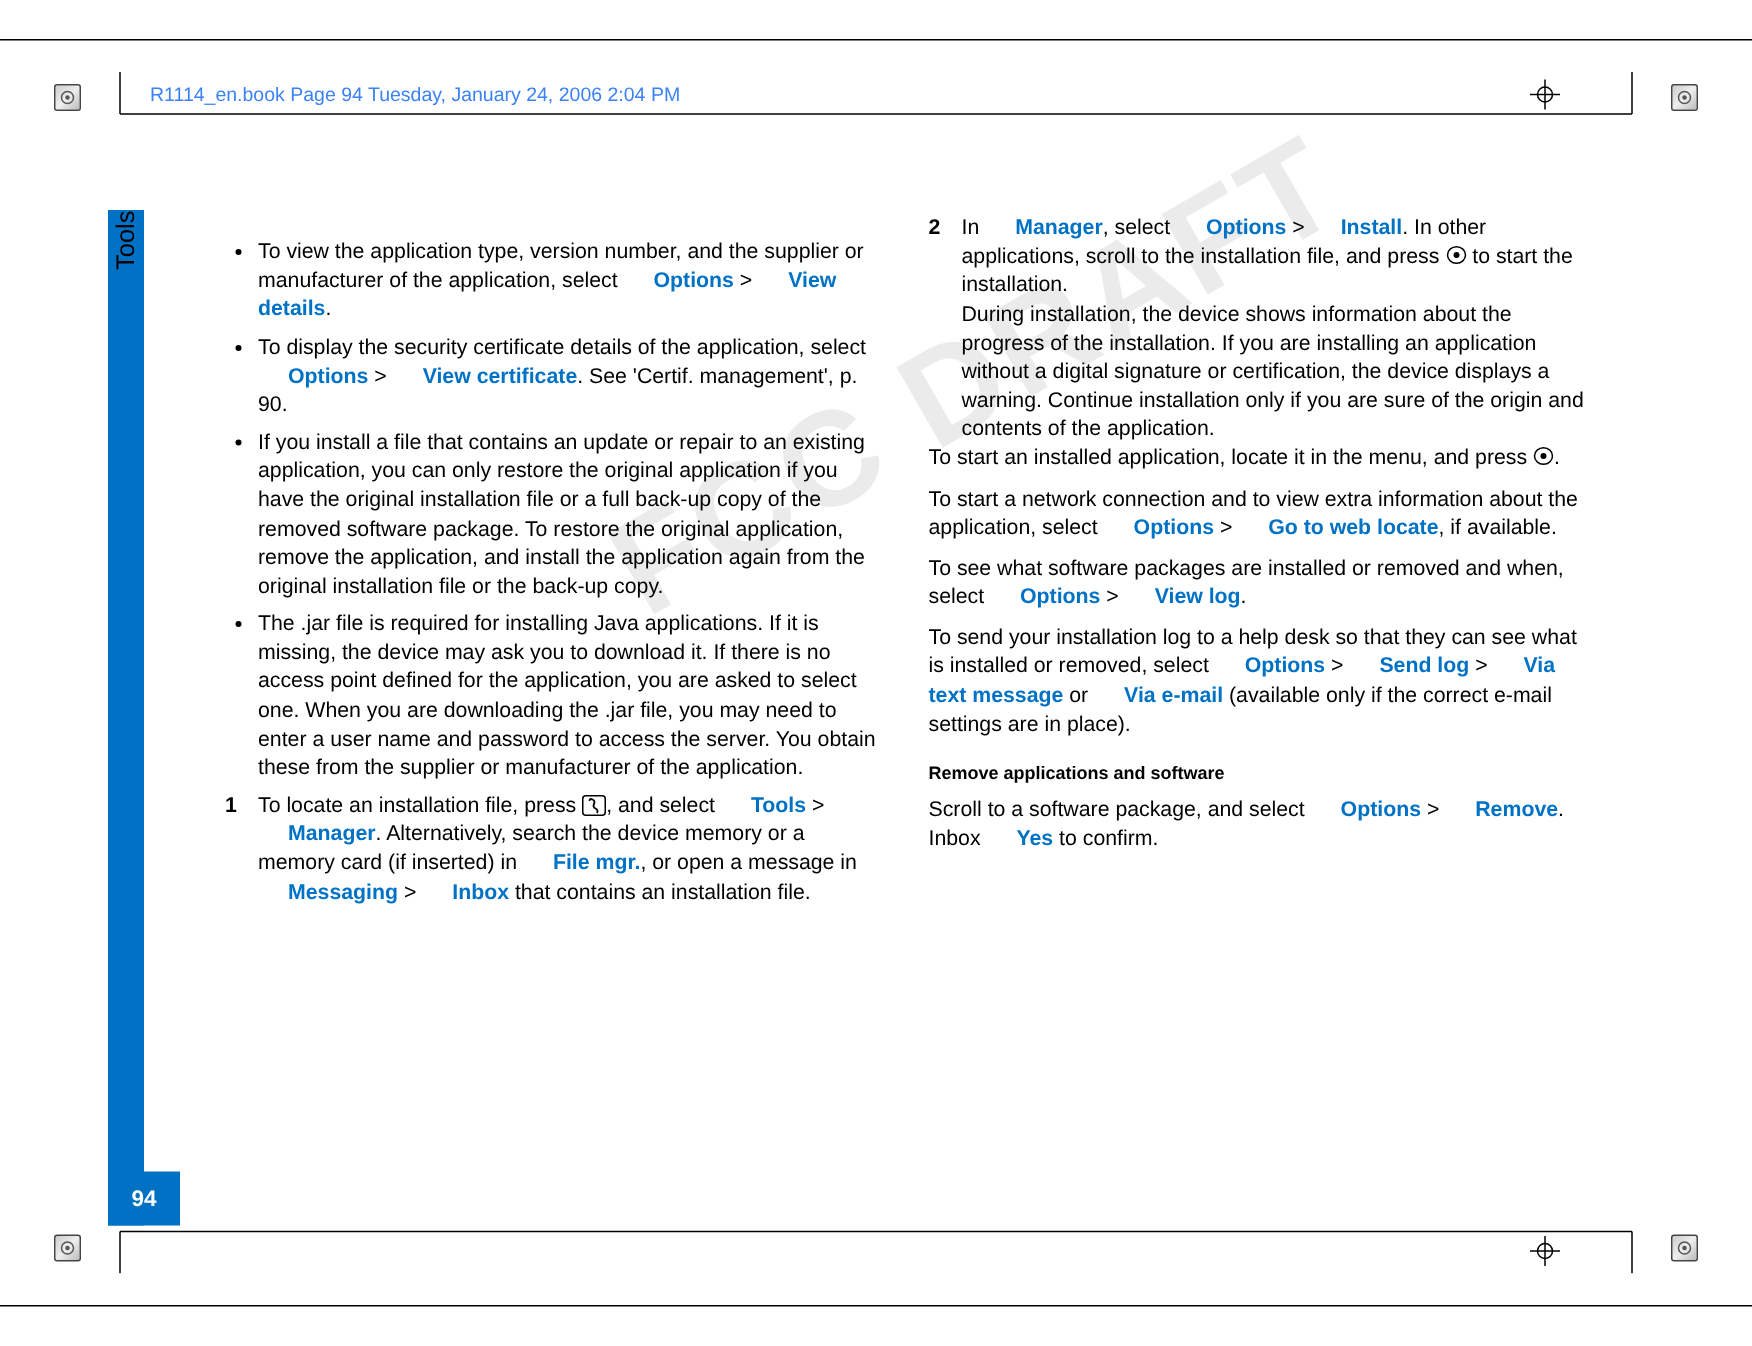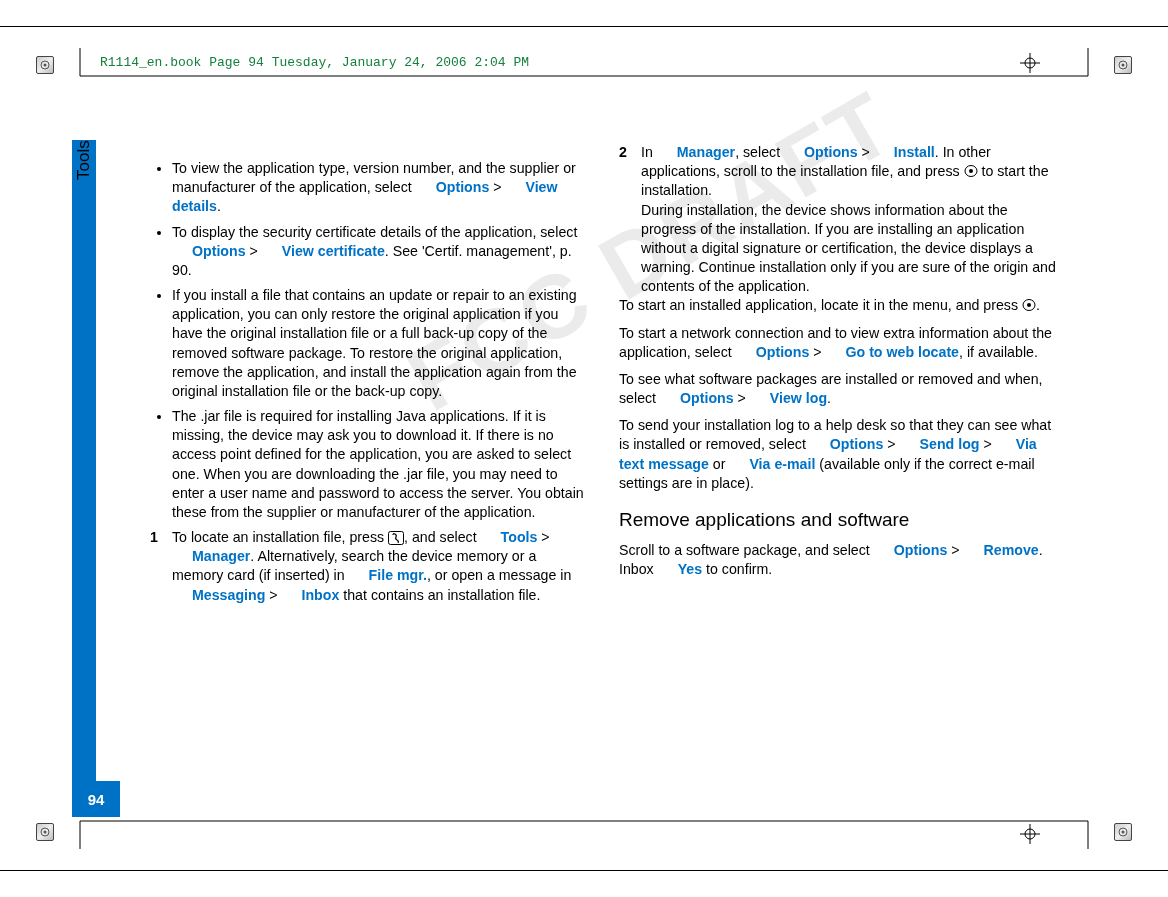--- a/index.html
+++ b/index.html
@@ -43,23 +43,23 @@
   .crop-marks line { stroke:#000; stroke-width:1; }
   .crop-marks circle { fill:#fff; stroke:#000; stroke-width:1; }
 
   .header-row {
     position: absolute;
     top: 55px;
     left: 100px;
     right: 100px;
     display: flex;
     align-items: center;
-    font-family: Liberation Mono, monospace;
+    font-family: Liberation Sans, sans-serif;
     font-size: 13px;
-    color: #15803d;
+    color: #3b82f6;
   }
 
   .sidebar {
     position: absolute;
     left: 72px;
     width: 24px;
     top: 140px;
     bottom: 80px;
     background: #0072c6;
   }
@@ -139,22 +139,22 @@
   .icon-inline svg { width: 16px; height: 14px; }
 
   .icon-select {
     display:inline-block;
     width:14px;height:14px;
     vertical-align:-2px;
   }
   .icon-select svg{width:14px;height:14px;}
 
   h3.subhead {
-    font-size: 19px;
-    font-weight: normal;
+    font-size: 12px;
+    font-weight: bold;
     margin: 14px 0 8px 0;
     break-after: avoid;
   }
 
   .keep { break-inside: avoid; }
 </style>
 </head>
 <body>
 
 <div class="editor-chrome-top"></div>

